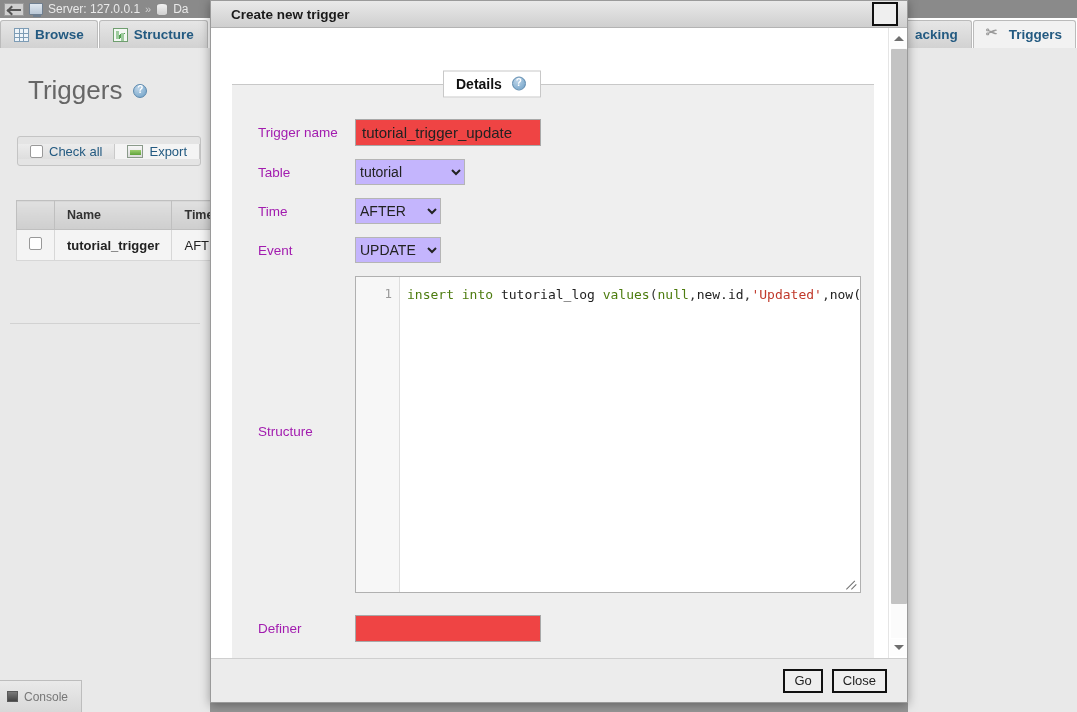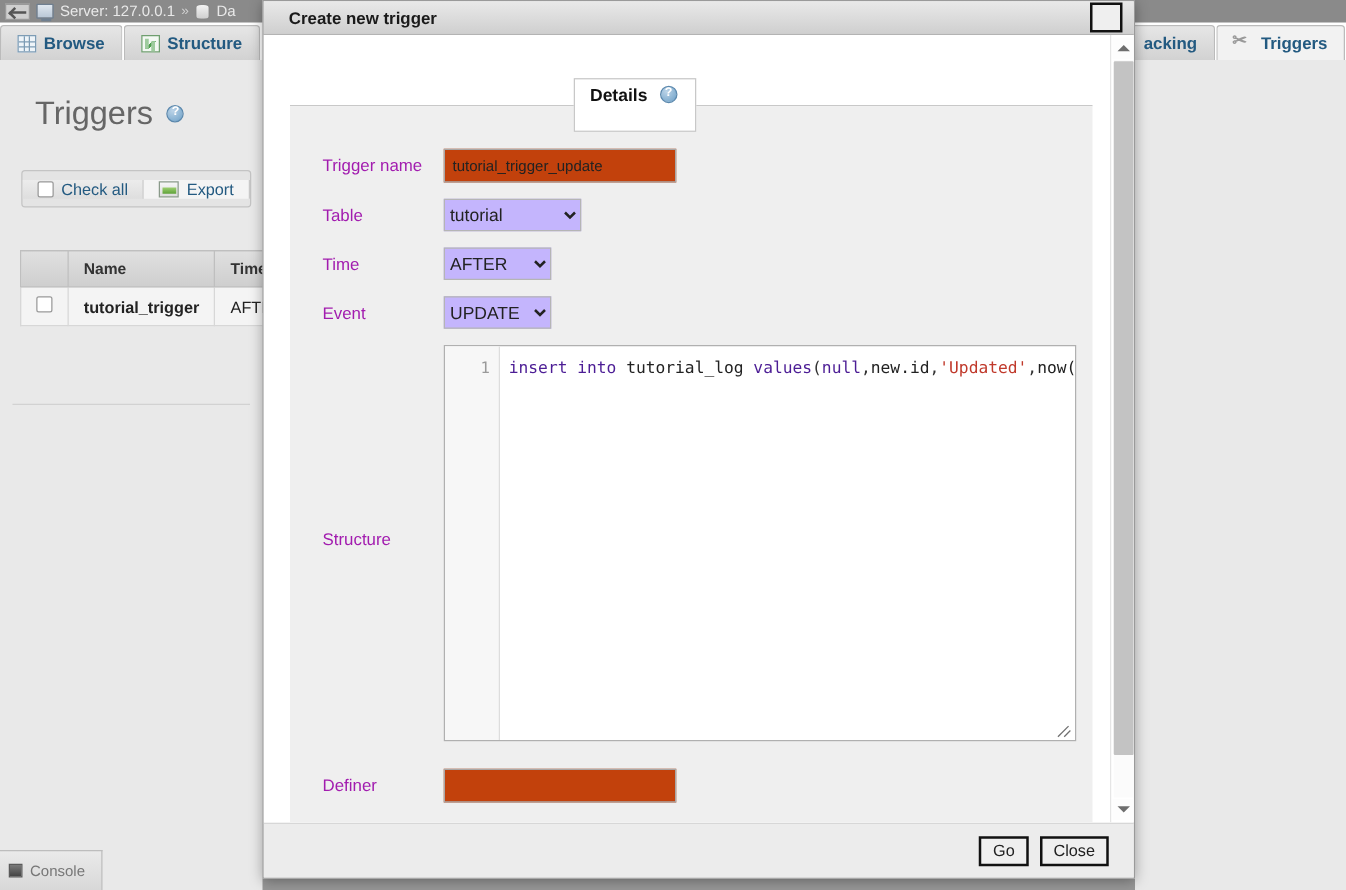--- a/index.html
+++ b/index.html
@@ -253,42 +253,42 @@
     position: absolute; left: 2px; top: 21px; width: 16px; height: 555px;
     background: #c3c3c3; border-radius: 1px;
   }
 
   
   .fieldset-wrap {
     position: absolute; left: 21px; top: 56px; right: 14px;
     border-top: 1px solid #c8c8c8;
   }
   .legend {
-    position: absolute; left: 248px; top: 56px;
+    position: absolute; left: 232px; top: 56px;
     background: #fff; border: 1px solid #c8c8c8;
-    padding: 4px 14px 21px 12px;
+    padding: 4px 14px 5px 12px;
     display: flex; align-items: center; gap: 10px;
     transform: translateY(-50%);
     font-size: 14px; font-weight: bold; color: #111;
     z-index: 3;
   }
   .form-area {
     position: absolute; left: 21px; top: 57px; right: 14px; bottom: 0;
     background: #efefef;
     padding-top: 34px;
   }
   .frow { display: flex; align-items: center; margin-bottom: 13px; }
   .flabel {
     width: 123px; flex: 0 0 auto; padding-left: 26px;
     font-size: 13.5px; color: #a21caf;
   }
   .finput {
     height: 27px; width: 186px;
-    border: 1px solid #a8a8a8; background: #c2410c;
-    font-size: 12px; color: #222;
+    border: 1px solid #a8a8a8; background: #ef4444;
+    font-size: 15px; color: #222;
     padding: 0 6px; outline: none;
     font-family: "Liberation Sans", sans-serif;
   }
   .fselect {
     height: 26px; border: 1px solid #b5b5b5; background: #c4b5fd;
     font-size: 14px; color: #222;
     padding: 0 0;
     font-family: "Liberation Sans", sans-serif;
   }
   .fselect.table-sel { width: 110px; }
@@ -315,21 +315,21 @@
     text-align: right; padding: 9px 7px 0 0;
     font-family: "DejaVu Sans Mono", monospace;
     font-size: 12.5px; color: #9a9a9a;
   }
   .code {
     flex: 1 1 auto; padding: 9px 0 0 7px;
     font-family: "DejaVu Sans Mono", monospace;
     font-size: 13px; line-height: 17px;
     white-space: pre; color: #222;
   }
-  .tok-kw { color: #4c1d95; }
+  .tok-kw { color: #4d7c0f; }
   .tok-name { color: #222; }
   .tok-str { color: #c0392b; }
   .tok-pun { color: #333; }
   .resize-grip {
     position: absolute; right: 2px; bottom: 2px; width: 12px; height: 12px;
   }
   .resize-grip::before, .resize-grip::after {
     content: ""; position: absolute; background: #6e6e6e;
     height: 1px; transform: rotate(-45deg); transform-origin: 0 0;
   }

